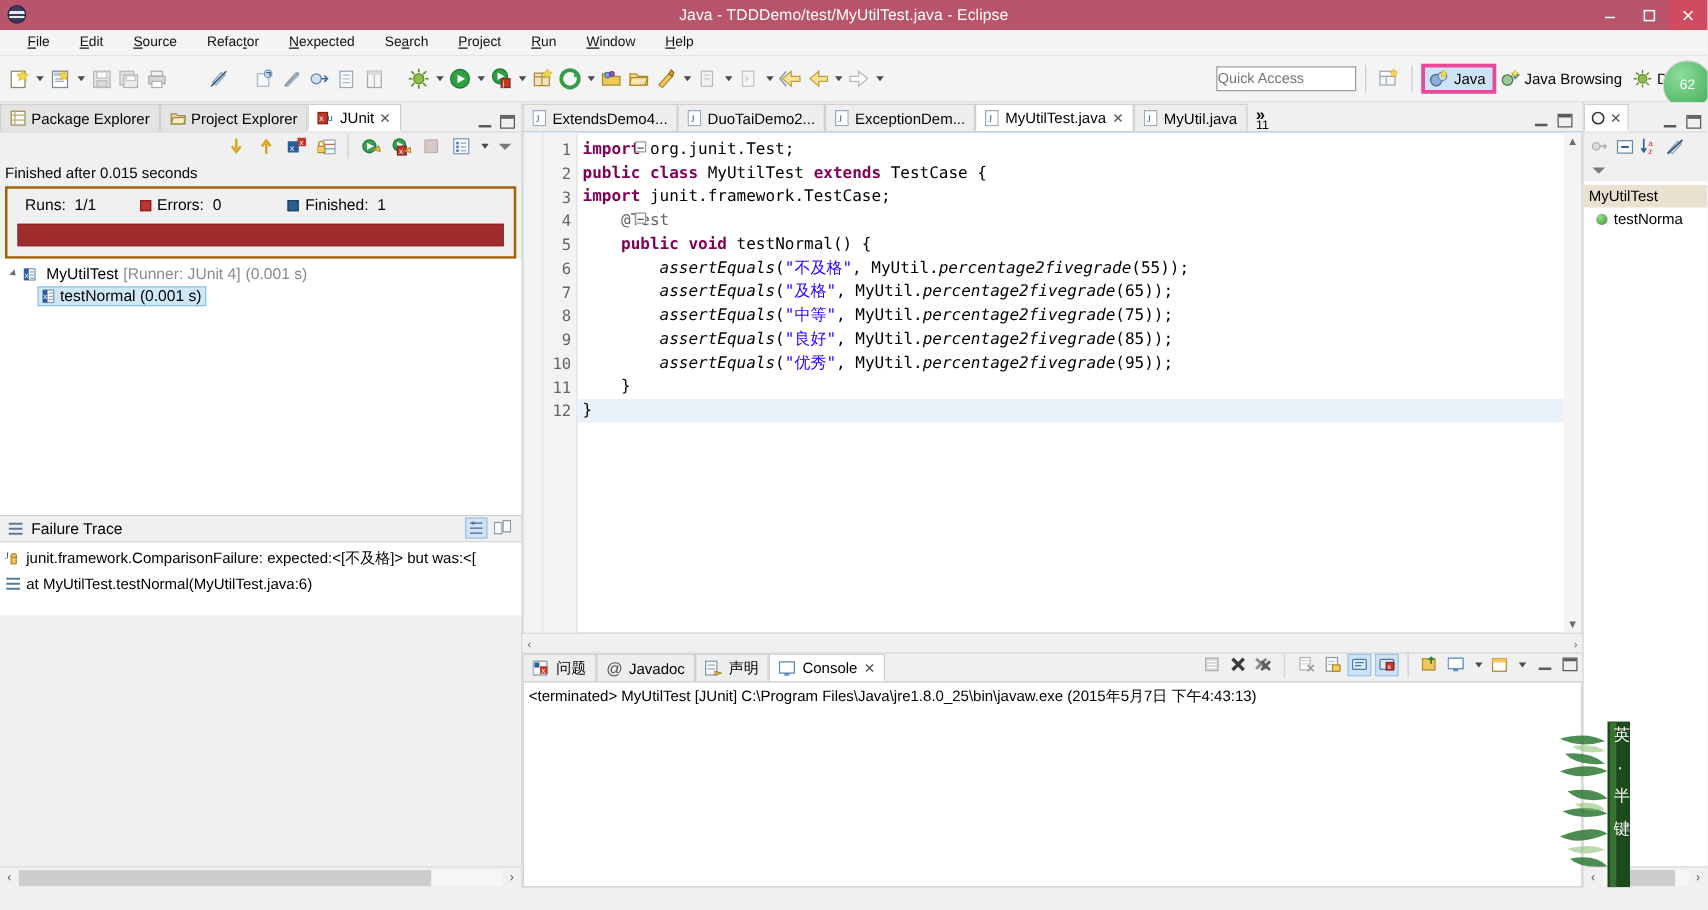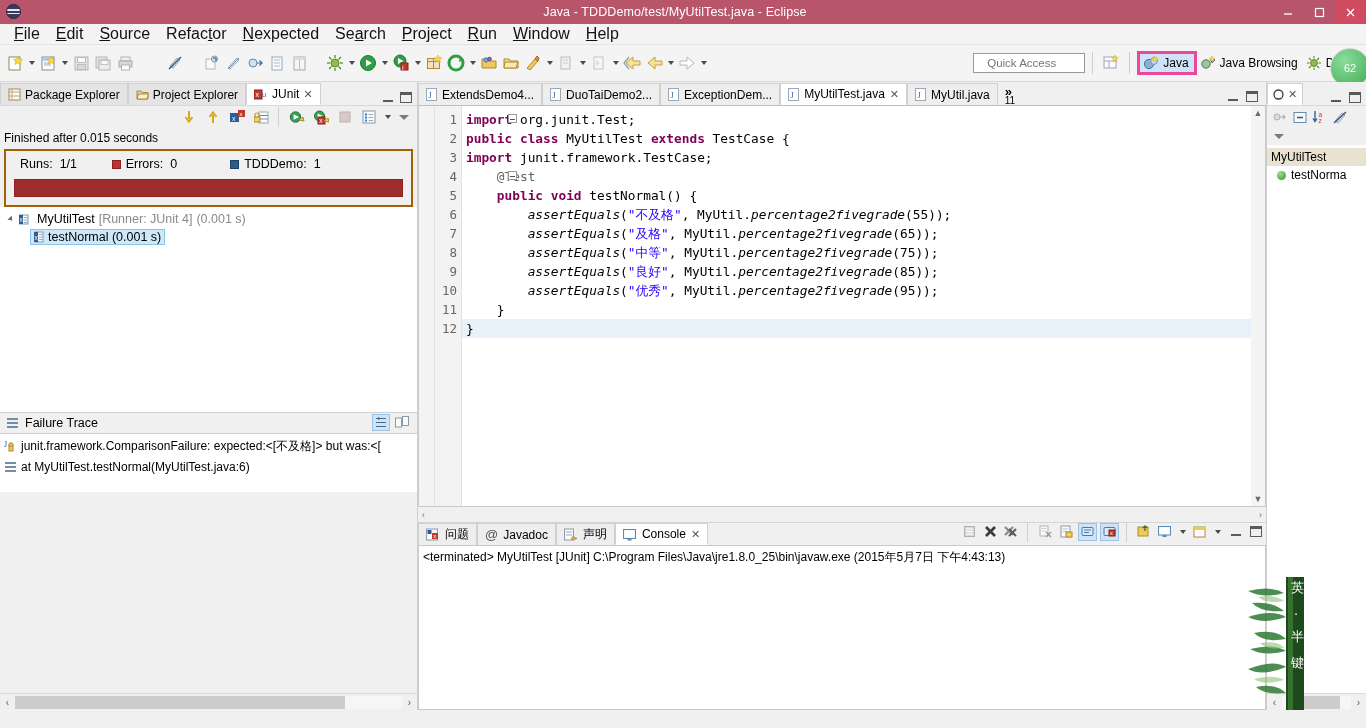--- a/index.html
+++ b/index.html
@@ -18,39 +18,39 @@
   #titlebar .tb-title { position:absolute; left:0; right:16px; text-align:center;
     color:#fff; font-size:12.5px; letter-spacing:.1px; }
   #titlebar .tb-btns { margin-left:auto; display:flex; height:24px; z-index:2; }
   #titlebar .tb-btn { width:31px; height:24px; display:flex; align-items:center;
     justify-content:center; color:#fff; font-size:13px; }
   #titlebar .tb-btn.close { background:#cf4b5f; }
 
   
   #menubar { height:21px; background:#f4f4f4; display:flex; align-items:center;
     padding-left:6px; border-bottom:1px solid #e3e3e3; }
-  #menubar .mi { padding:2px 8px; font-size:16px; color:#111; }
+  #menubar .mi { padding:2px 8px; font-size:11px; color:#111;margin-left:8px; }
   #menubar .mi u { text-decoration:underline; }
 
   
   #toolbar { height:37px; background:#f4f4f4; display:flex; align-items:center;
     border-bottom:1px solid #d8d8d8; padding-left:4px; position:relative; }
   .tbi { width:22px; height:23px; display:flex; align-items:center;
     justify-content:center; position:relative; }
   .tbi svg { display:block; }
   .caret { width:11px; height:23px; display:flex; align-items:center;
     justify-content:center; }
   .caret i { width:0;height:0;border-left:3.5px solid transparent;
     border-right:3.5px solid transparent;border-top:4px solid #4a4a4a; display:block;}
   .tb-sep { width:2px; height:20px; border-left:1px solid #d0d0d0; margin:0 4px; }
   .tb-gap { width:14px; }
 
   #quickaccess { margin-left:auto; display:flex; align-items:center; }
   #qa-input { width:112px; height:20px; border:1px solid #9a9a9a; background:#fff;
-    font-size:11.5px; color:#7a7a7a; padding:1px 13px; font-family:"Liberation Sans",sans-serif;}
+    font-size:11.5px; color:#7a7a7a; padding:1px 0; font-family:"Liberation Sans",sans-serif;}
   .persp-sep { width:1px;height:22px;background:#cdcdcd;margin:0 7px; }
   .persp { display:flex; align-items:center; height:24px; padding:1px 5px 1px 3px;
     font-size:12px; gap:3px; }
   .persp.active { background:#cfe3f7; border:3px solid #ec4899; }
   .tb-badge { position:absolute; right:-4px; top:3px; width:40px;height:40px;
     border-radius:50%; background:radial-gradient(circle at 35% 30%,#8bdc9b,#3faa55);
     border:1.5px solid #d8d8d8; color:#fff; font-size:11px; display:flex;
     align-items:center; justify-content:center; overflow:hidden; }
 
   
@@ -580,21 +580,21 @@
     <div id="junit-status">Finished after 0.015 seconds</div>
 
     <div id="counters">
       <div class="counter-row">
         <span class="cl">Runs:</span>
         <span style="width:52px">1/1</span>
         <span class="ci sq-red"></span>
         <span class="cl">Errors:</span>
         <span style="width:60px">0</span>
         <span class="ci sq-blue"></span>
-        <span class="cl">TDDDemo:</span>
+        <span class="cl">Finished:</span>
         <span>1</span>
       </div>
       <div id="progressbar"></div>
     </div>
 
     <div id="tree">
       <div class="tnode">
         <span class="twist">
             <i></i>
           </span>

